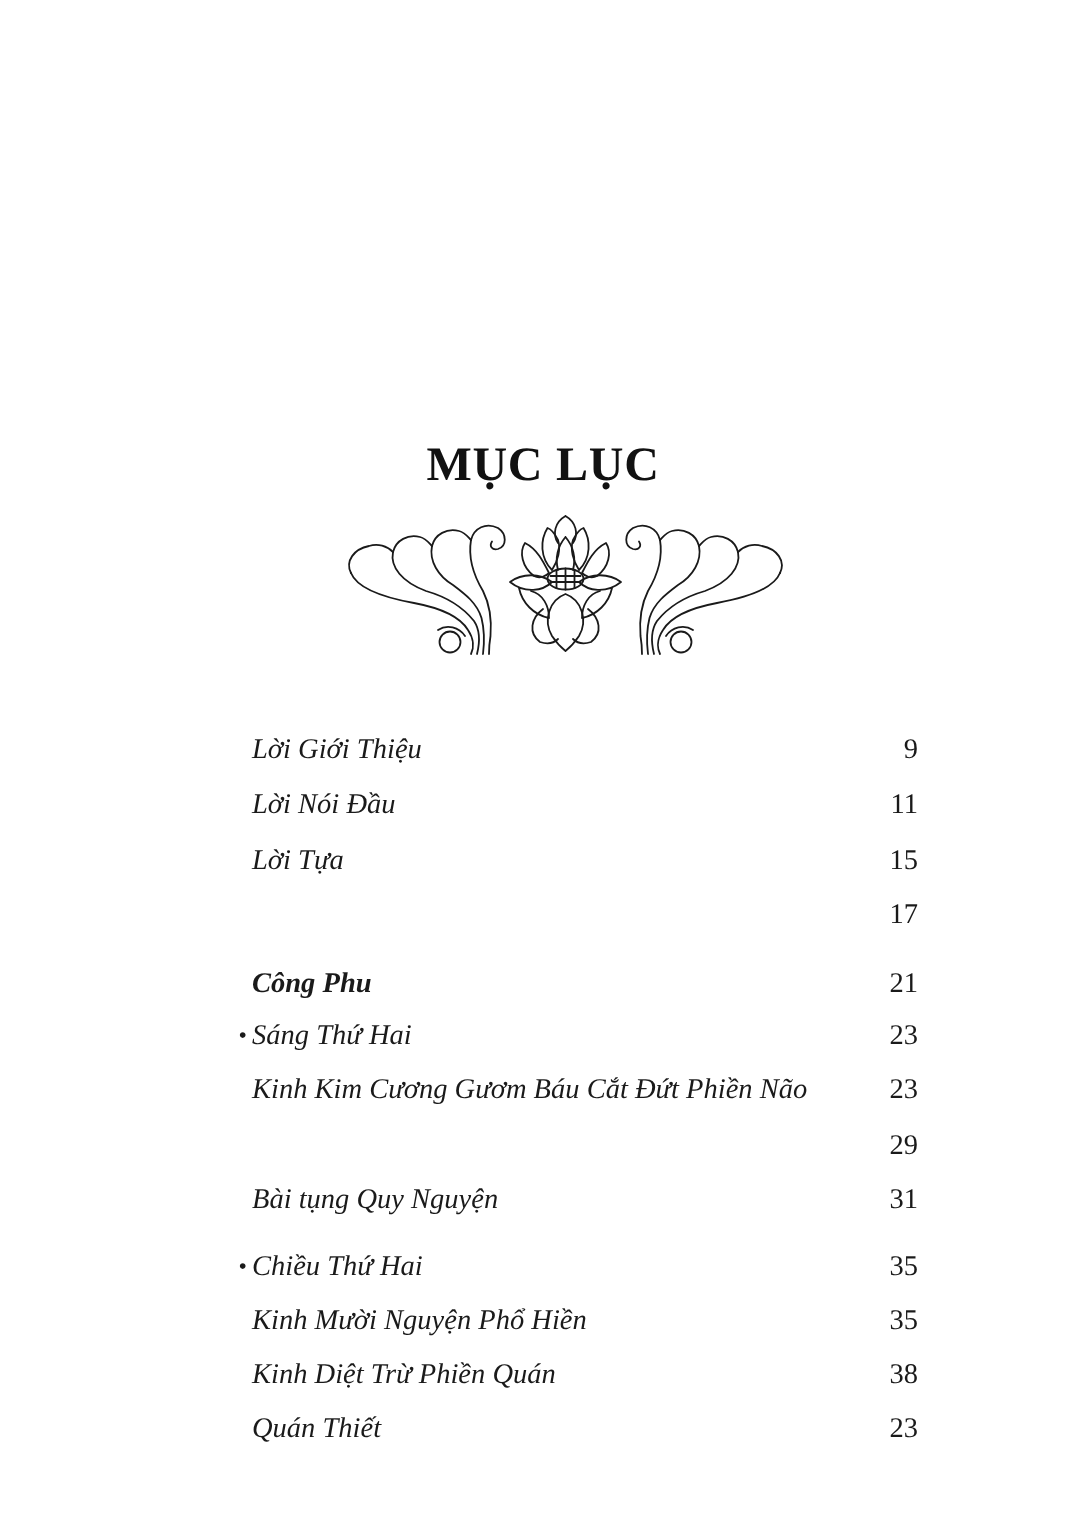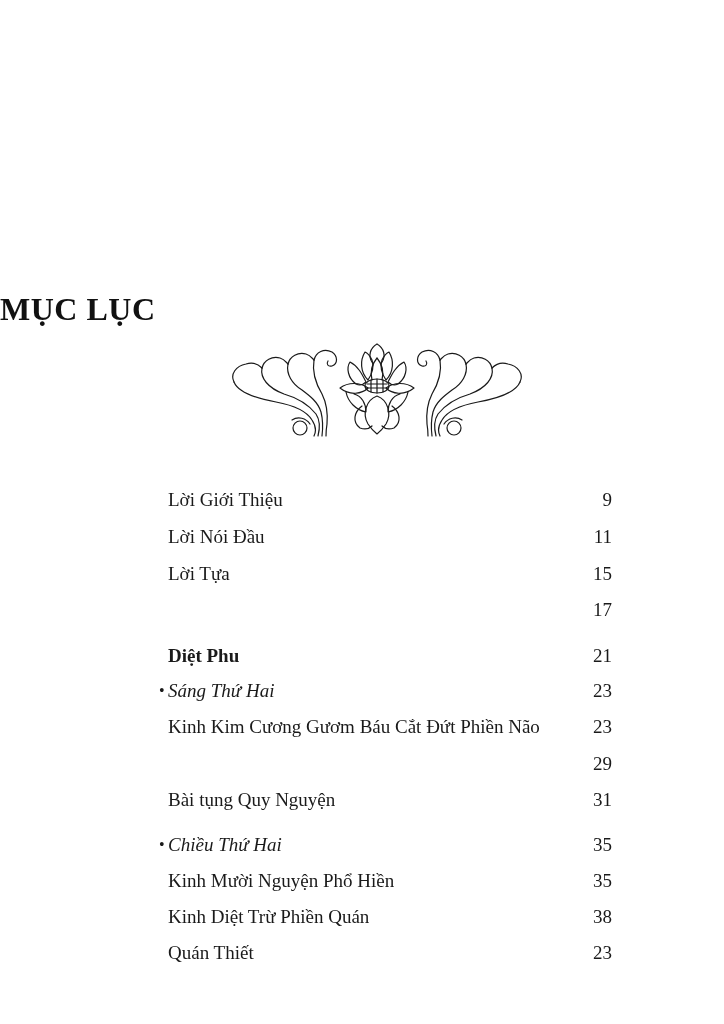--- a/index.html
+++ b/index.html
@@ -13,20 +13,21 @@
       position: relative;
       overflow: hidden;
       font-family: "Liberation Serif", "DejaVu Serif", serif;
       color: #1a1a1a;
     }
     .page-title {
       position: absolute;
       top: 291px;
       left: 0;
       width: 724px;
+      text-align: center;
       font-size: 32px;
       font-weight: bold;
       letter-spacing: 0.5px;
       color: #111111;
     }
     .ornament {
       position: absolute;
       left: 228px;
       top: 340px;
       width: 298px;
@@ -44,20 +45,21 @@
       width: 444px;
       height: 26px;
       font-size: 19px;
       line-height: 26px;
     }
     .toc-row .label {
       position: absolute;
       left: 0;
       top: 0;
       white-space: nowrap;
+      font-style: italic;
     }
     .toc-row .page {
       position: absolute;
       right: 0;
       top: 0;
       text-align: right;
     }
     .toc-row.heading .label {
       font-weight: bold;
     }
@@ -142,21 +144,21 @@
   </div>
   <div class="toc-row" style="top:561px">
     <span class="label">Lời Tựa</span>
     <span class="page">15</span>
   </div>
   <div class="toc-row" style="top:597px">
     <span class="page">17</span>
   </div>
 
   <div class="toc-row heading" style="top:643px">
-    <span class="label">Diệt Phu</span>
+    <span class="label">Công Phu</span>
     <span class="page">21</span>
   </div>
   <div class="toc-row sub" style="top:678px">
     <span class="bullet">•</span>
     <span class="label">Sáng Thứ Hai</span>
     <span class="page">23</span>
   </div>
   <div class="toc-row" style="top:714px">
     <span class="label">Kinh Kim Cương Gươm Báu Cắt Đứt Phiền Não</span>
     <span class="page">23</span>

